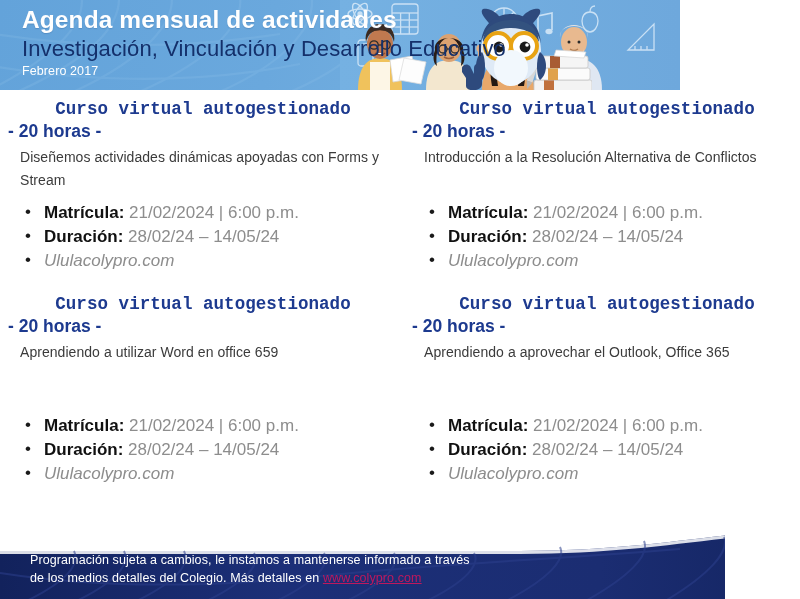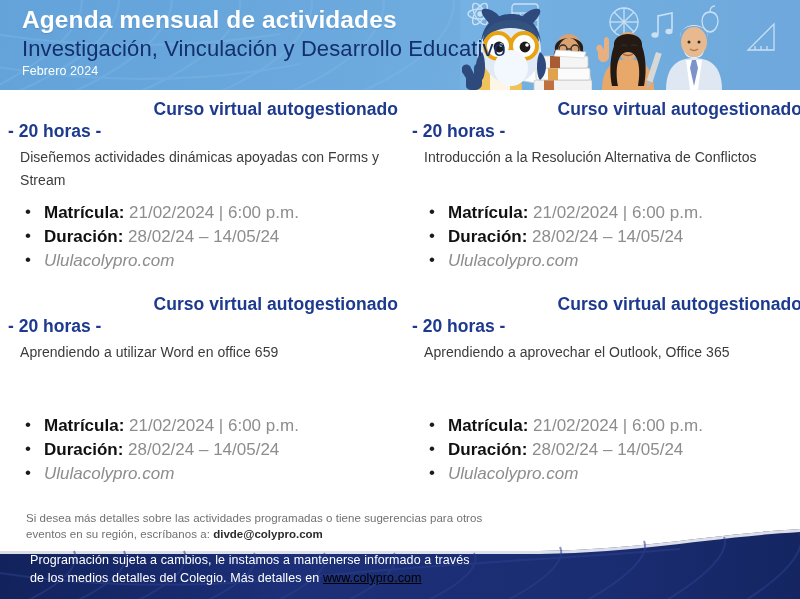--- a/index.html
+++ b/index.html
@@ -18,21 +18,21 @@
     width: 800px;
     height: 599px;
     background: #ffffff;
     overflow: hidden;
   }
 
   
   .header {
     position: absolute;
     left: 0; top: 0;
-    width: 800px;
+    width: 680px;
     height: 90px;
     background: linear-gradient(100deg, #63a3da 0%, #6aa8dd 40%, #75b0e0 70%, #6fa9dc 100%);
     overflow: hidden;
   }
   .header-waves {
     position: absolute;
     left: 0; top: 0;
     width: 800px; height: 90px;
     opacity: .45;
   }
@@ -91,23 +91,24 @@
   .course.c0 { left: 8px;   top: 8px; }
   .course.c1 { left: 412px; top: 8px; }
   .course.c2 { left: 8px;   top: 203px; }
   .course.c3 { left: 412px; top: 203px; }
 
   .course-heading {
     font-size: 17.5px;
     font-weight: bold;
     color: #1f3striped;
     color: #1d3a8f;
-    text-align: right;
+    text-align: center;
     line-height: 22px;
     letter-spacing: .05px;
+    font-family: Liberation Mono, monospace;
   }
   .course-hours {
     font-size: 17.5px;
     font-weight: bold;
     color: #1d3a8f;
     text-align: left;
     line-height: 22px;
   }
   .course-desc {
     margin-top: 4px;
@@ -165,40 +166,40 @@
   .note-email {
     font-weight: bold;
     color: #2b2b2b;
     letter-spacing: 0;
   }
 
   
   .footer {
     position: absolute;
     left: 0; bottom: 0;
-    width: 800px;
+    width: 725px;
     height: 70px;
     overflow: hidden;
     pointer-events: none;
     padding-left: 13px;
   }
   .footer-svg { position: absolute; left: 0; top: 0; }
 
   .footer-text {
     position: absolute;
     left: 30px; bottom: 12px;
     width: 560px;
     font-size: 12.5px;
     line-height: 18px;
     color: #ffffff;
     letter-spacing: .1px;
     z-index: 3;
   }
   .footer-url {
-    color: #000000;
+    color: #be185d;
     text-decoration: underline;
   }
 
   .brand {
     position: absolute;
     right: 14px; bottom: 6px;
     z-index: 4;
     display: flex;
     align-items: center;
     gap: 2px;
@@ -383,21 +384,21 @@
 
         <g transform="translate(-8,50)">
           <path d="M6,10 C2,6 -4,10 -2,16 L2,22 L2,30 C2,36 18,36 18,28 L18,12 C18,6 10,6 10,12 L10,18 L6,10 Z" fill="#2e4a7d"></path>
         </g>
       </g>
     </svg>
 
     <div class="header-text">
       <div class="title-main">Agenda mensual de actividades</div>
       <div class="title-sub">Investigación, Vinculación y Desarrollo Educativo</div>
-      <div class="title-date">Febrero 2024</div>
+      <div class="title-date">Febrero 2017</div>
     </div>
   </div>
 
   <div class="courses">
 
     <div class="course c0">
       <div class="course-heading">Curso virtual autogestionado</div>
       <div class="course-hours">- 20 horas -</div>
       <div class="course-desc two-line">Diseñemos actividades dinámicas apoyadas con Forms y Stream</div>
       <ul class="course-list">
@@ -466,25 +467,20 @@
           <span class="li-label">Duración:</span>
           <span class="li-value">28/02/24 – 14/05/24</span>
         </li>
         <li>
           <span class="li-plain">Ululacolypro.com</span>
         </li>
       </ul>
     </div>
   </div>
 
-  <div class="note">
-    <span>Si desea más detalles sobre las actividades programadas o tiene sugerencias para otros</span><br>
-    <span>eventos en su región, escríbanos a:</span>
-    <span class="note-email">divde@colypro.com</span>
-  </div>
 
   <div class="footer">
     <svg class="footer-svg" width="800" height="70" viewBox="0 0 800 70" preserveAspectRatio="none">
       <defs>
         <linearGradient id="fg" x1="0" y1="0" x2="1" y2="0">
           <stop offset="0" stop-color="#12225c"></stop>
           <stop offset="0.35" stop-color="#1c2f78"></stop>
           <stop offset="0.75" stop-color="#1b2d72"></stop>
           <stop offset="1" stop-color="#142562"></stop>
         </linearGradient>

